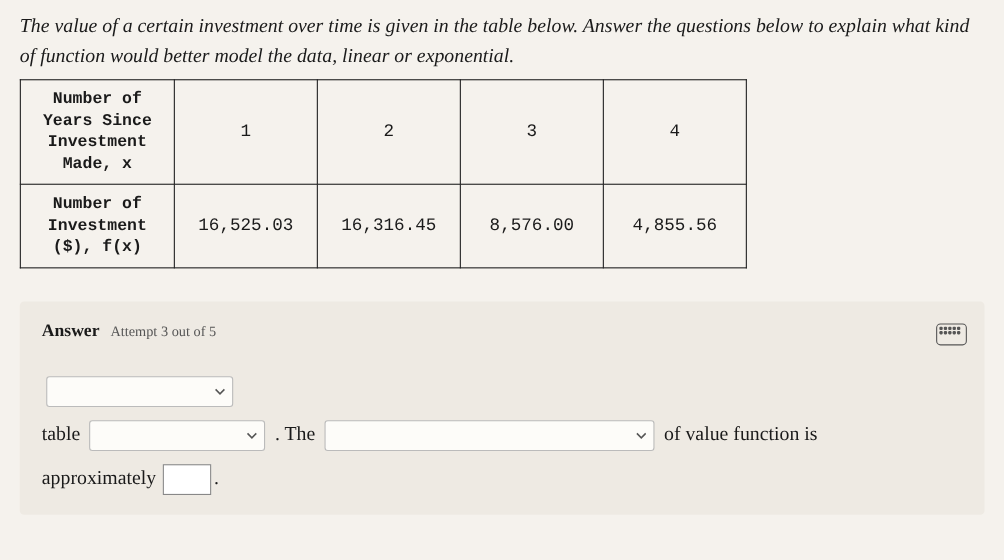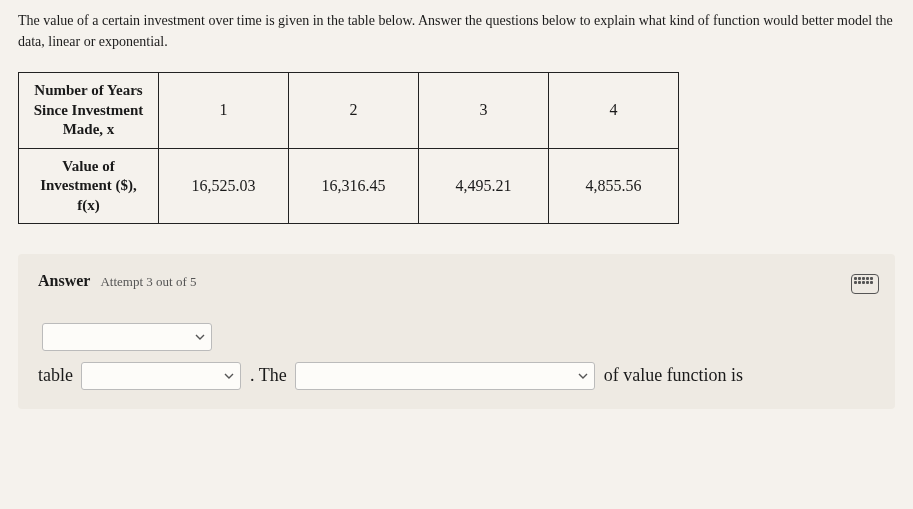--- a/index.html
+++ b/index.html
@@ -8,35 +8,37 @@
     background: #f5f2ed;
     width: 913px;
     height: 509px;
     overflow: hidden;
     color: #1a1a1a;
   }
   .page {
     padding: 10px 18px 0 18px;
   }
   .prompt {
-    font-size: 14px;
+    font-size: 18px;
     line-height: 1.5;
-    margin-bottom: 20px;
+    margin-bottom: 8px;
+    font-style: italic;
   }
   table.data {
     border-collapse: collapse;
     margin-bottom: 30px;
   }
   table.data td, table.data th {
     border: 1px solid #222;
     padding: 8px 14px;
     text-align: center;
     font-size: 16px;
     vertical-align: middle;
     font-weight: normal;
+    font-family: Liberation Mono, monospace;
   }
   table.data .rowhdr {
     font-weight: bold;
     width: 140px;
     font-size: 15px;
     line-height: 1.3;
   }
   table.data .cell { width: 130px; }
   .answer-block {
     background: #eeeae3;
@@ -112,24 +114,24 @@
   <table class="data">
     <tbody>
         <tr>
       <th class="rowhdr">Number of Years Since Investment Made, x</th>
       <td class="cell">1</td>
       <td class="cell">2</td>
       <td class="cell">3</td>
       <td class="cell">4</td>
     </tr>
     <tr>
-      <th class="rowhdr">Value of Investment ($), f(x)</th>
+      <th class="rowhdr">Number of Investment ($), f(x)</th>
       <td class="cell">16,525.03</td>
       <td class="cell">16,316.45</td>
-      <td class="cell">4,495.21</td>
+      <td class="cell">8,576.00</td>
       <td class="cell">4,855.56</td>
     </tr>
   </tbody>
     </table>
 
   <div class="answer-block">
     <div class="kbd-icon">
       <span></span>
         <span></span>
         <span></span>
@@ -169,14 +171,18 @@
       <span class="dropdown wide">
         <span class="chev">
           <svg viewBox="0 0 10 10">
               <path d="M1 3 L5 7 L9 3" fill="none" stroke="#555" stroke-width="1.4"></path>
             </svg>
         </span>
       </span>
       <span>of value function is</span>
     </div>
 
+    <div class="fill-line">
+      <span>approximately</span>
+      <span class="numbox"></span><span>.</span>
+    </div>
   </div>
 </div>
 
 </body></html>

